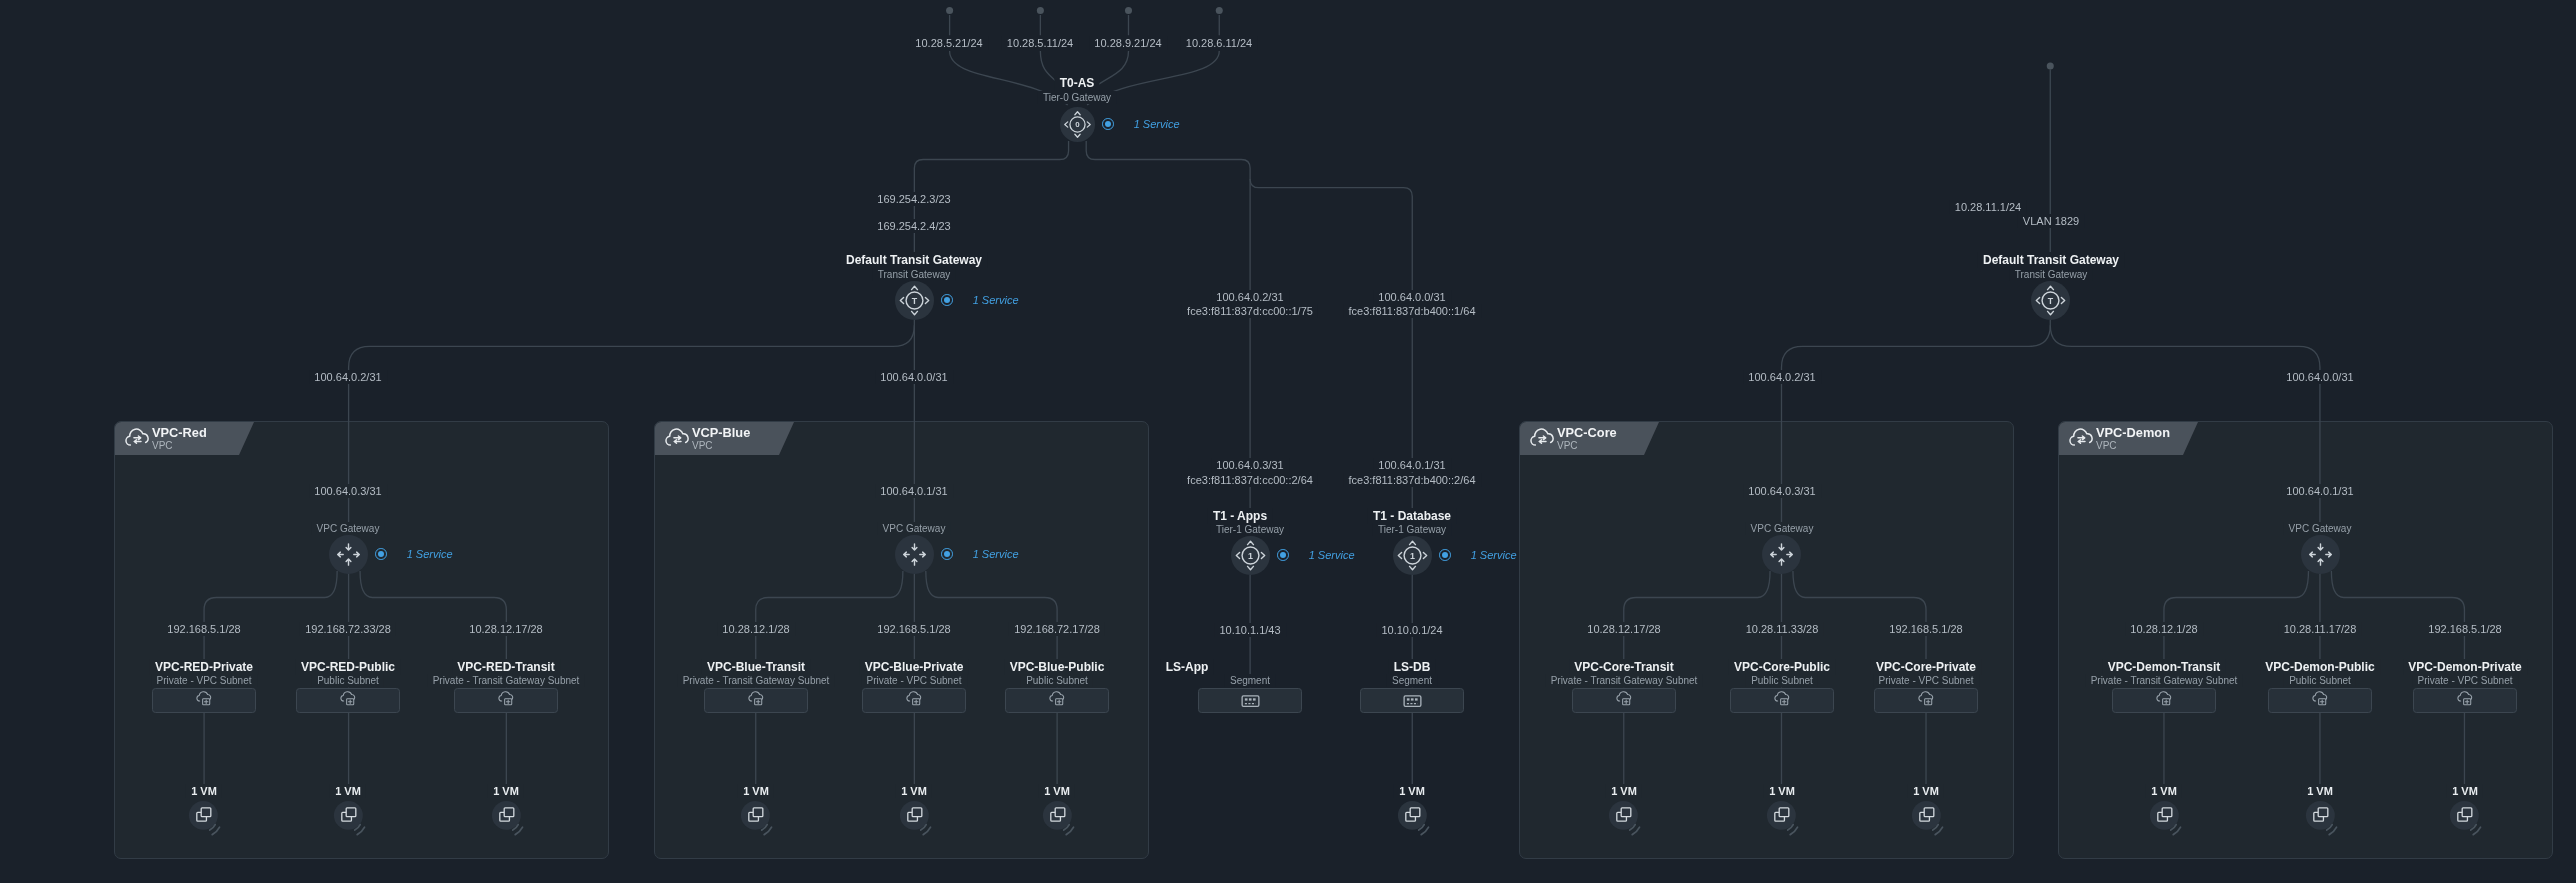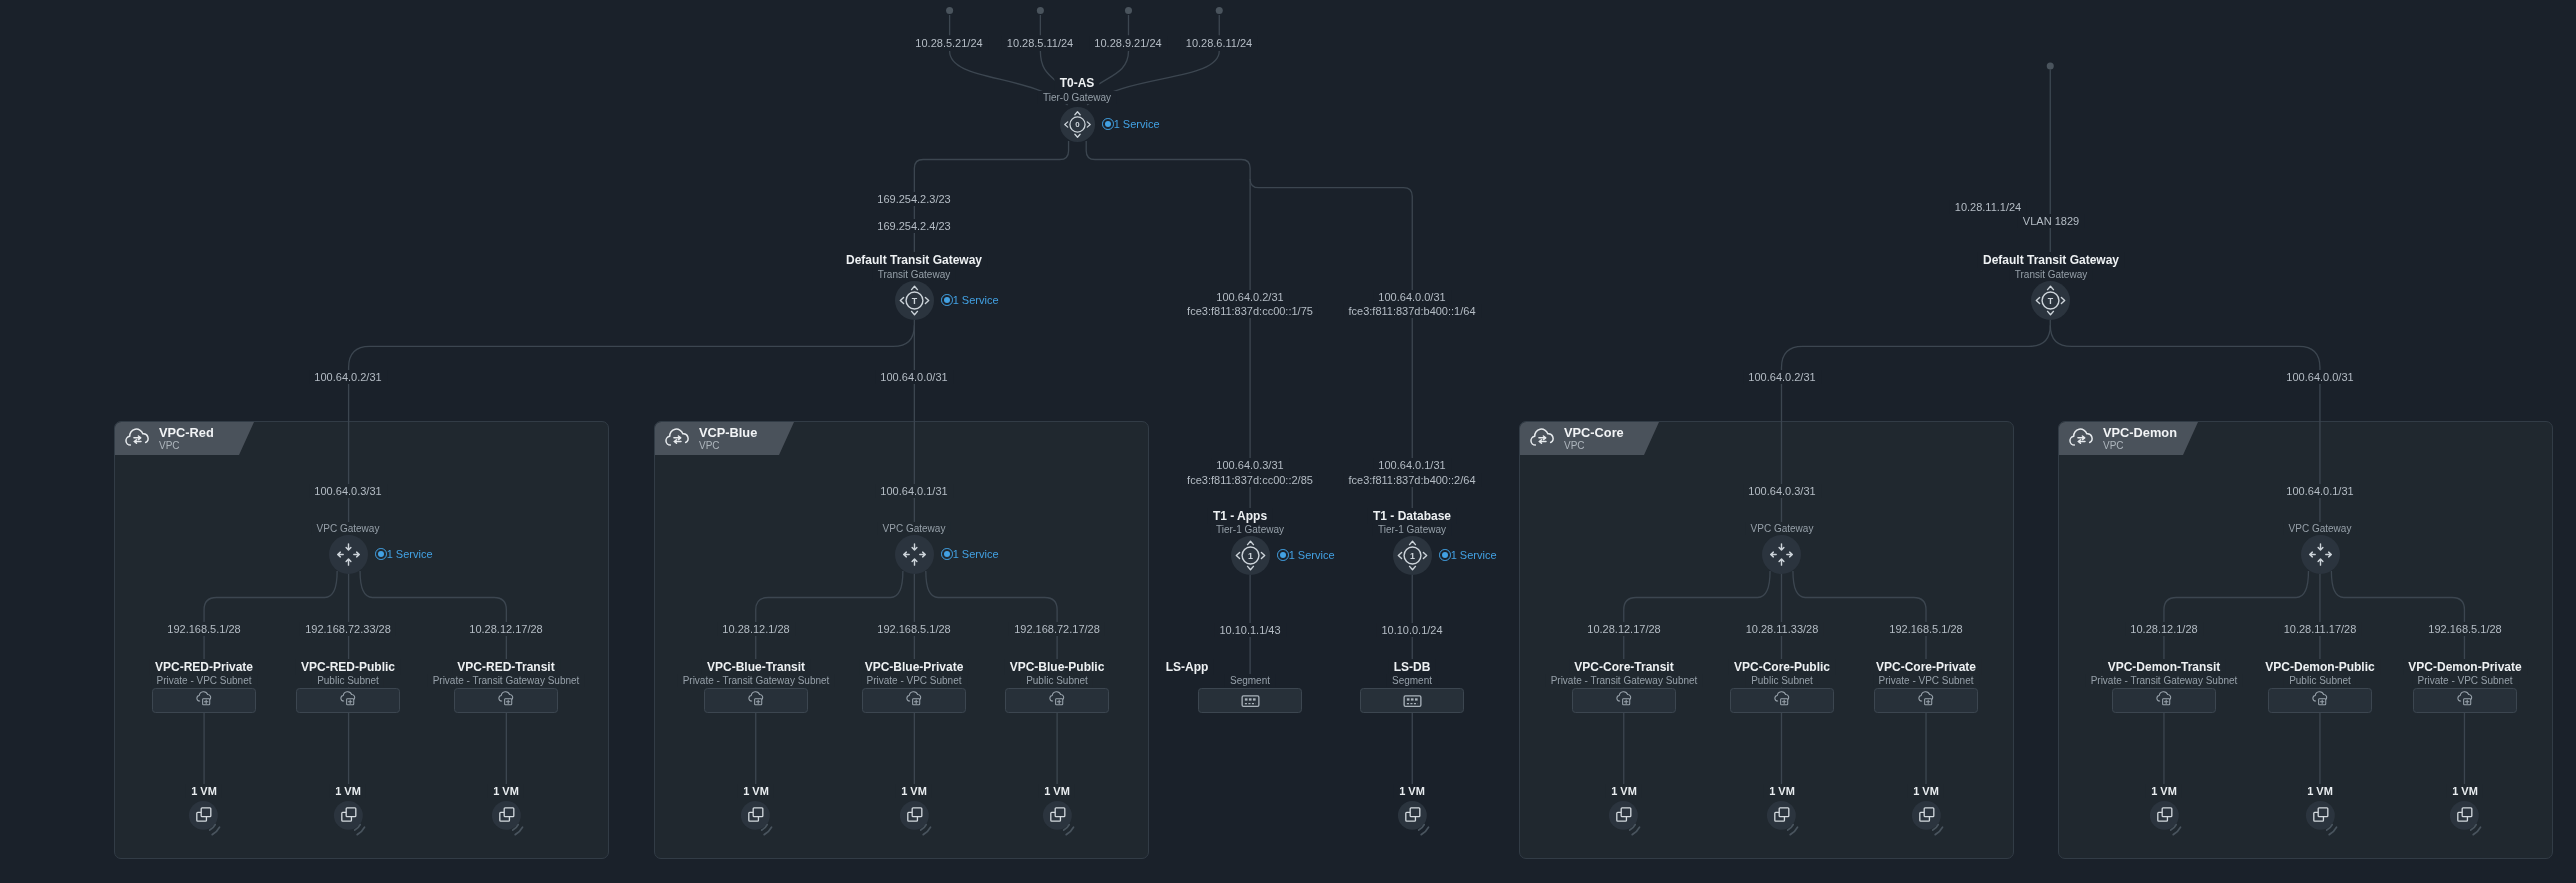--- a/index.html
+++ b/index.html
@@ -5,34 +5,34 @@
   html,body{margin:0;padding:0;background:#1a212a;}
   #canvas{position:relative;width:2576px;height:883px;background:#1a212a;overflow:hidden;
           font-family:"Liberation Sans", sans-serif;}
   svg.wires{position:absolute;left:0;top:0;z-index:1;}
   .vpc-box{position:absolute;top:421px;height:438px;width:495px;background:#20282f;
            border:0.9px solid #323c46;border-radius:7px;z-index:0;box-sizing:border-box;}
   .vpc-tab{position:absolute;left:0;top:0;width:139px;height:33px;background:#4a525b;
            border-radius:6.2px 0 0 0;clip-path:polygon(0 0,100% 0,calc(100% - 15px) 100%,0 100%);
            display:flex;align-items:center;z-index:2;}
   .vpc-tab .cloud{width:30px;height:25px;margin-left:7px;flex:0 0 auto;}
-  .vpc-tab .tt{margin-left:7px;line-height:1.05;}
+  .vpc-tab .tt{line-height:1.05;}
   .vpc-tab .tname{color:#f2f4f6;font-size:12.8px;font-weight:700;white-space:nowrap;}
   .vpc-tab .tsub{color:#aeb6bd;font-size:10px;margin-top:1.8px;}
   .lbl,.ttl,.sub,.vmlbl{position:absolute;transform:translateX(-50%);white-space:nowrap;
         z-index:3;padding:0.9px 5.3px;text-align:center;}
   .lbl{color:#b5bdc5;font-size:11px;background:#1a212a;}
   .ttl{color:#eef1f3;font-size:12px;font-weight:700;background:#1a212a;}
   .sub{color:#96a0a9;font-size:10px;background:#1a212a;}
   .vmlbl{color:#e9edf0;font-size:11px;font-weight:700;background:#20282f;}
   .inbox{background:#20282f;}
   .gw{position:absolute;z-index:3;border-radius:50%;background:#2b343e;display:flex;
       align-items:center;justify-content:center;}
   .gw svg{width:100%;height:100%;}
-  .svc{position:absolute;z-index:3;display:flex;align-items:flex-end;gap:0;}
+  .svc{position:absolute;z-index:3;display:flex;align-items:flex-end;gap:20px;font-style:italic;}
   .svc .ring{width:9.7px;height:9.7px;border-radius:50%;border:1.8px solid #42a1e3;position:relative;flex:0 0 auto;}
   .svc .ring::after{content:'';position:absolute;inset:1.8px;border-radius:50%;background:#42a1e3;}
   .svc .stxt{color:#42a1e3;font-size:11px;white-space:nowrap;}
   .snb{position:absolute;width:104px;height:25px;background:#273039;border:0.9px solid #3c4650;
        border-radius:3.5px;z-index:3;display:flex;align-items:center;justify-content:center;box-sizing:border-box;}
   .snb svg{width:23px;height:19.4px;}
   .vm{position:absolute;width:42px;height:42px;z-index:3;}
 </style>
 </head>
 <body>
@@ -230,21 +230,21 @@
   <div class="sub" style="left:2051px;top:268px">Transit Gateway</div>
   <div class="gw" style="left:2031px;top:281px;width:39px;height:39px">
     <svg viewBox="0 0 44 44">
         <use href="#g-tgw"></use>
       </svg>
     </div>
 
   <div class="lbl" style="left:1250px;top:290px">100.64.0.2/31</div>
   <div class="lbl" style="left:1250px;top:304px">fce3:f811:837d:cc00::1/75</div>
   <div class="lbl" style="left:1250px;top:458px">100.64.0.3/31</div>
-  <div class="lbl" style="left:1250px;top:473px">fce3:f811:837d:cc00::2/85</div>
+  <div class="lbl" style="left:1250px;top:473px">fce3:f811:837d:cc00::2/64</div>
   <div class="ttl" style="left:1240px;top:508px">T1 - Apps</div>
   <div class="sub" style="left:1250px;top:523px">Tier-1 Gateway</div>
   <div class="gw" style="left:1231px;top:536px;width:39px;height:39px">
     <svg viewBox="0 0 44 44">
         <use href="#g-t1"></use>
       </svg>
     </div>
   <div class="svc" style="left:1277px;top:549px">
     <span class="ring"></span>
     <span class="stxt">1 Service</span>

